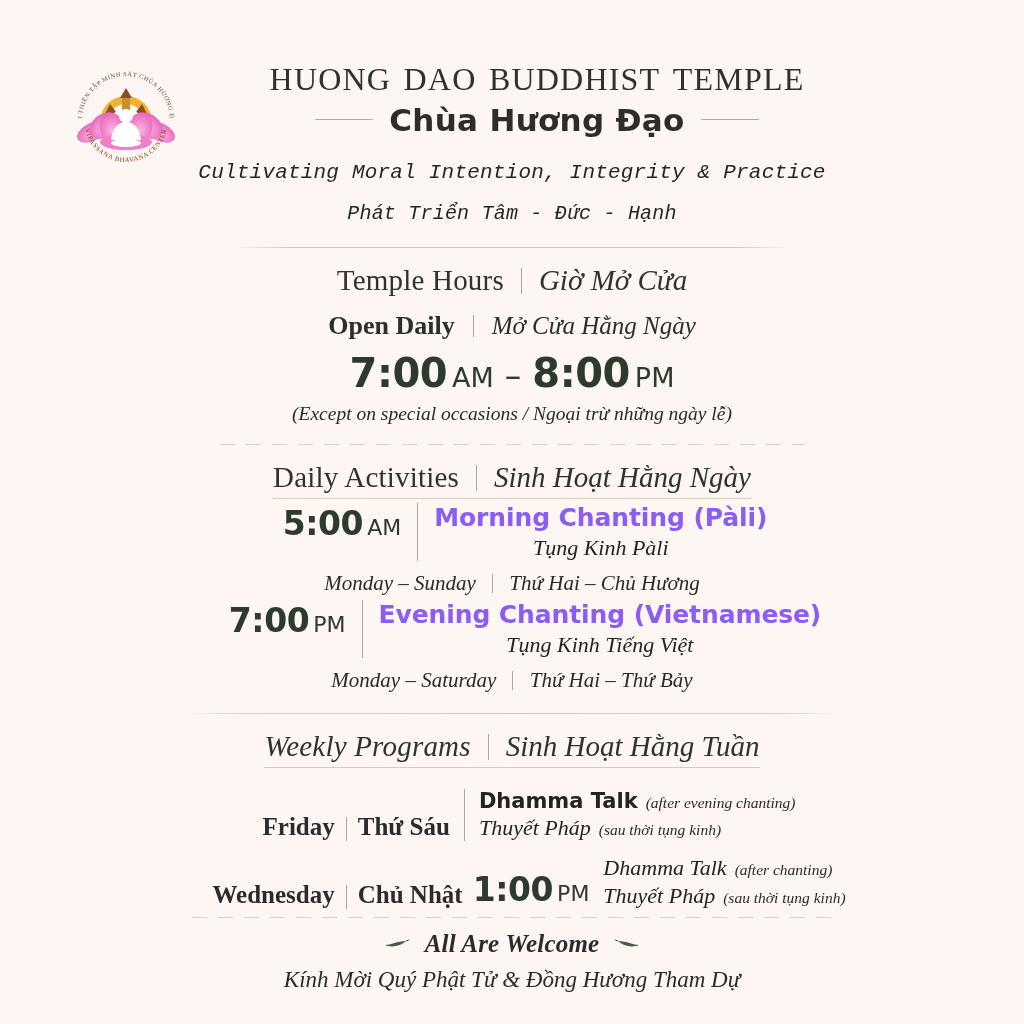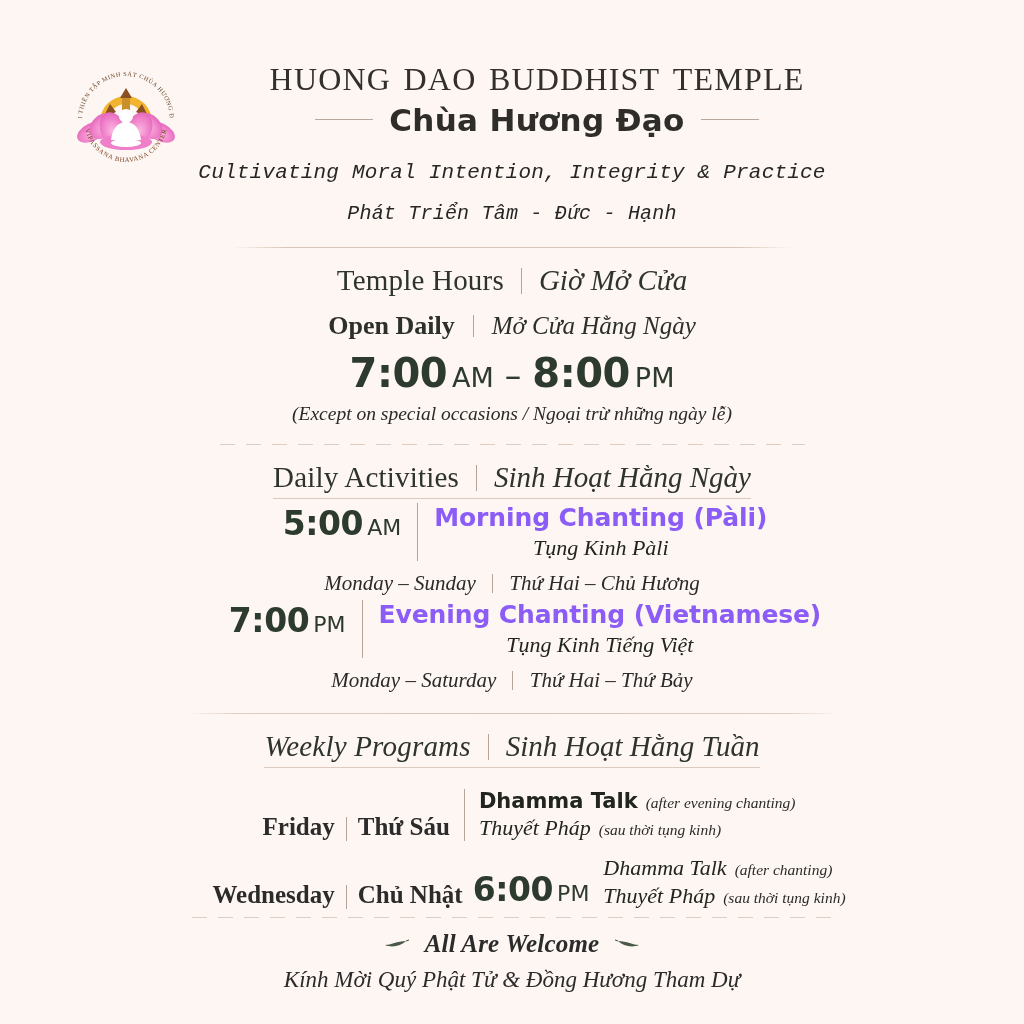--- a/index.html
+++ b/index.html
@@ -519,21 +519,21 @@
         <span class="paren">(sau thời tụng kinh)</span>
       </div>
     </div>
   </div>
 
   <div class="wk">
     <span class="dayen">Wednesday</span>
     <span class="vbar-s"></span>
     <span class="dayvn">Chủ Nhật</span>
     <span class="time-inline">
-      <span class="num">6:00</span><span class="mer">PM</span>
+      <span class="num">1:00</span><span class="mer">PM</span>
     </span>
     <div class="body">
       <div class="l1">
         <span class="talk-en-it">Dhamma Talk</span>
         <span class="paren">(after chanting)</span>
       </div>
       <div class="l2">
         <span class="talk-vn">Thuyết Pháp</span>
         <span class="paren">(sau thời tụng kinh)</span>
       </div>

